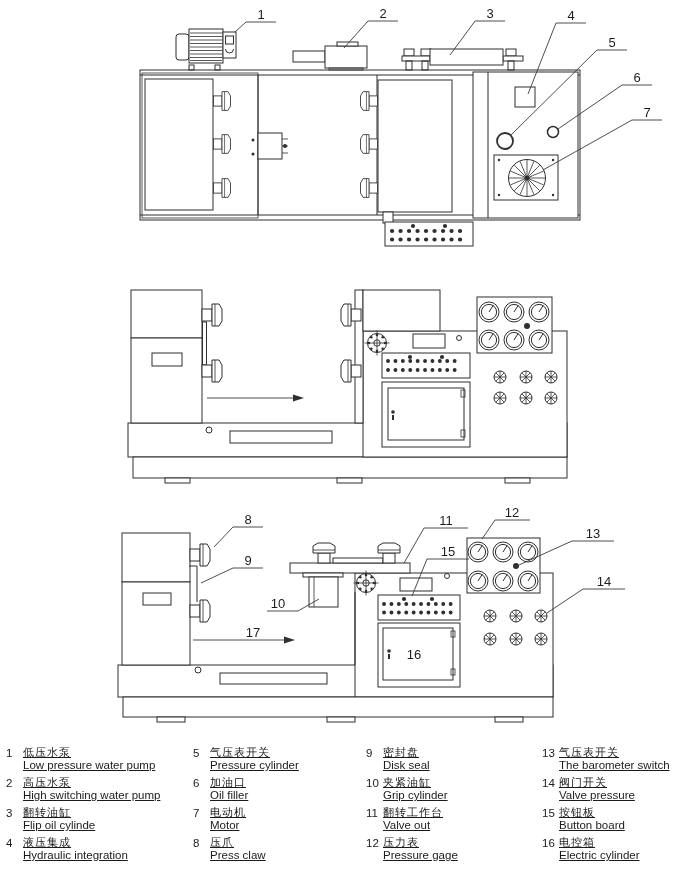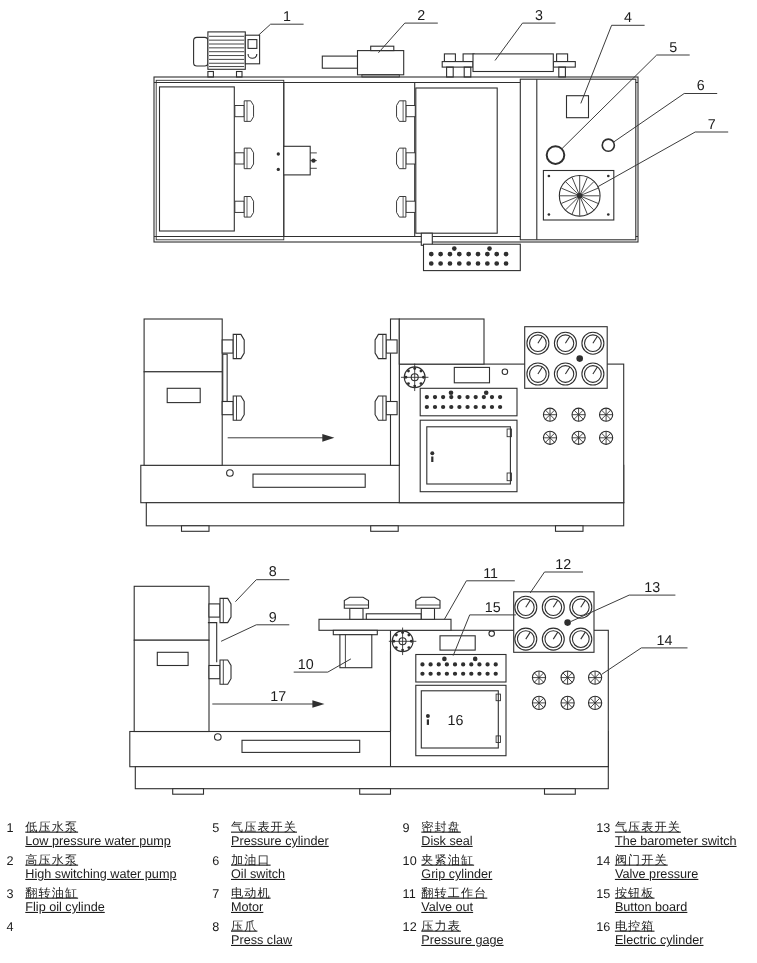--- a/index.html
+++ b/index.html
@@ -376,35 +376,39 @@
         </div>
     <div class="li">
           <span class="lnum">3</span>
           <span class="ltxt">
             <span class="lzh">翻转油缸</span>
             <span class="len">Flip oil cylinde</span>
           </span>
         </div>
     <div class="li">
           <span class="lnum">4</span>
+          <span class="ltxt">
+            <span class="lzh">液压集成</span>
+            <span class="len">Hydraulic integration</span>
+          </span>
         </div>
   </div>
   <div class="lcol" style="left:193px;">
     <div class="li">
           <span class="lnum">5</span>
           <span class="ltxt">
             <span class="lzh">气压表开关</span>
             <span class="len">Pressure cylinder</span>
           </span>
         </div>
     <div class="li">
           <span class="lnum">6</span>
           <span class="ltxt">
             <span class="lzh">加油口</span>
-            <span class="len">Oil switch</span>
+            <span class="len">Oil filler</span>
           </span>
         </div>
     <div class="li">
           <span class="lnum">7</span>
           <span class="ltxt">
             <span class="lzh">电动机</span>
             <span class="len">Motor</span>
           </span>
         </div>
     <div class="li">

